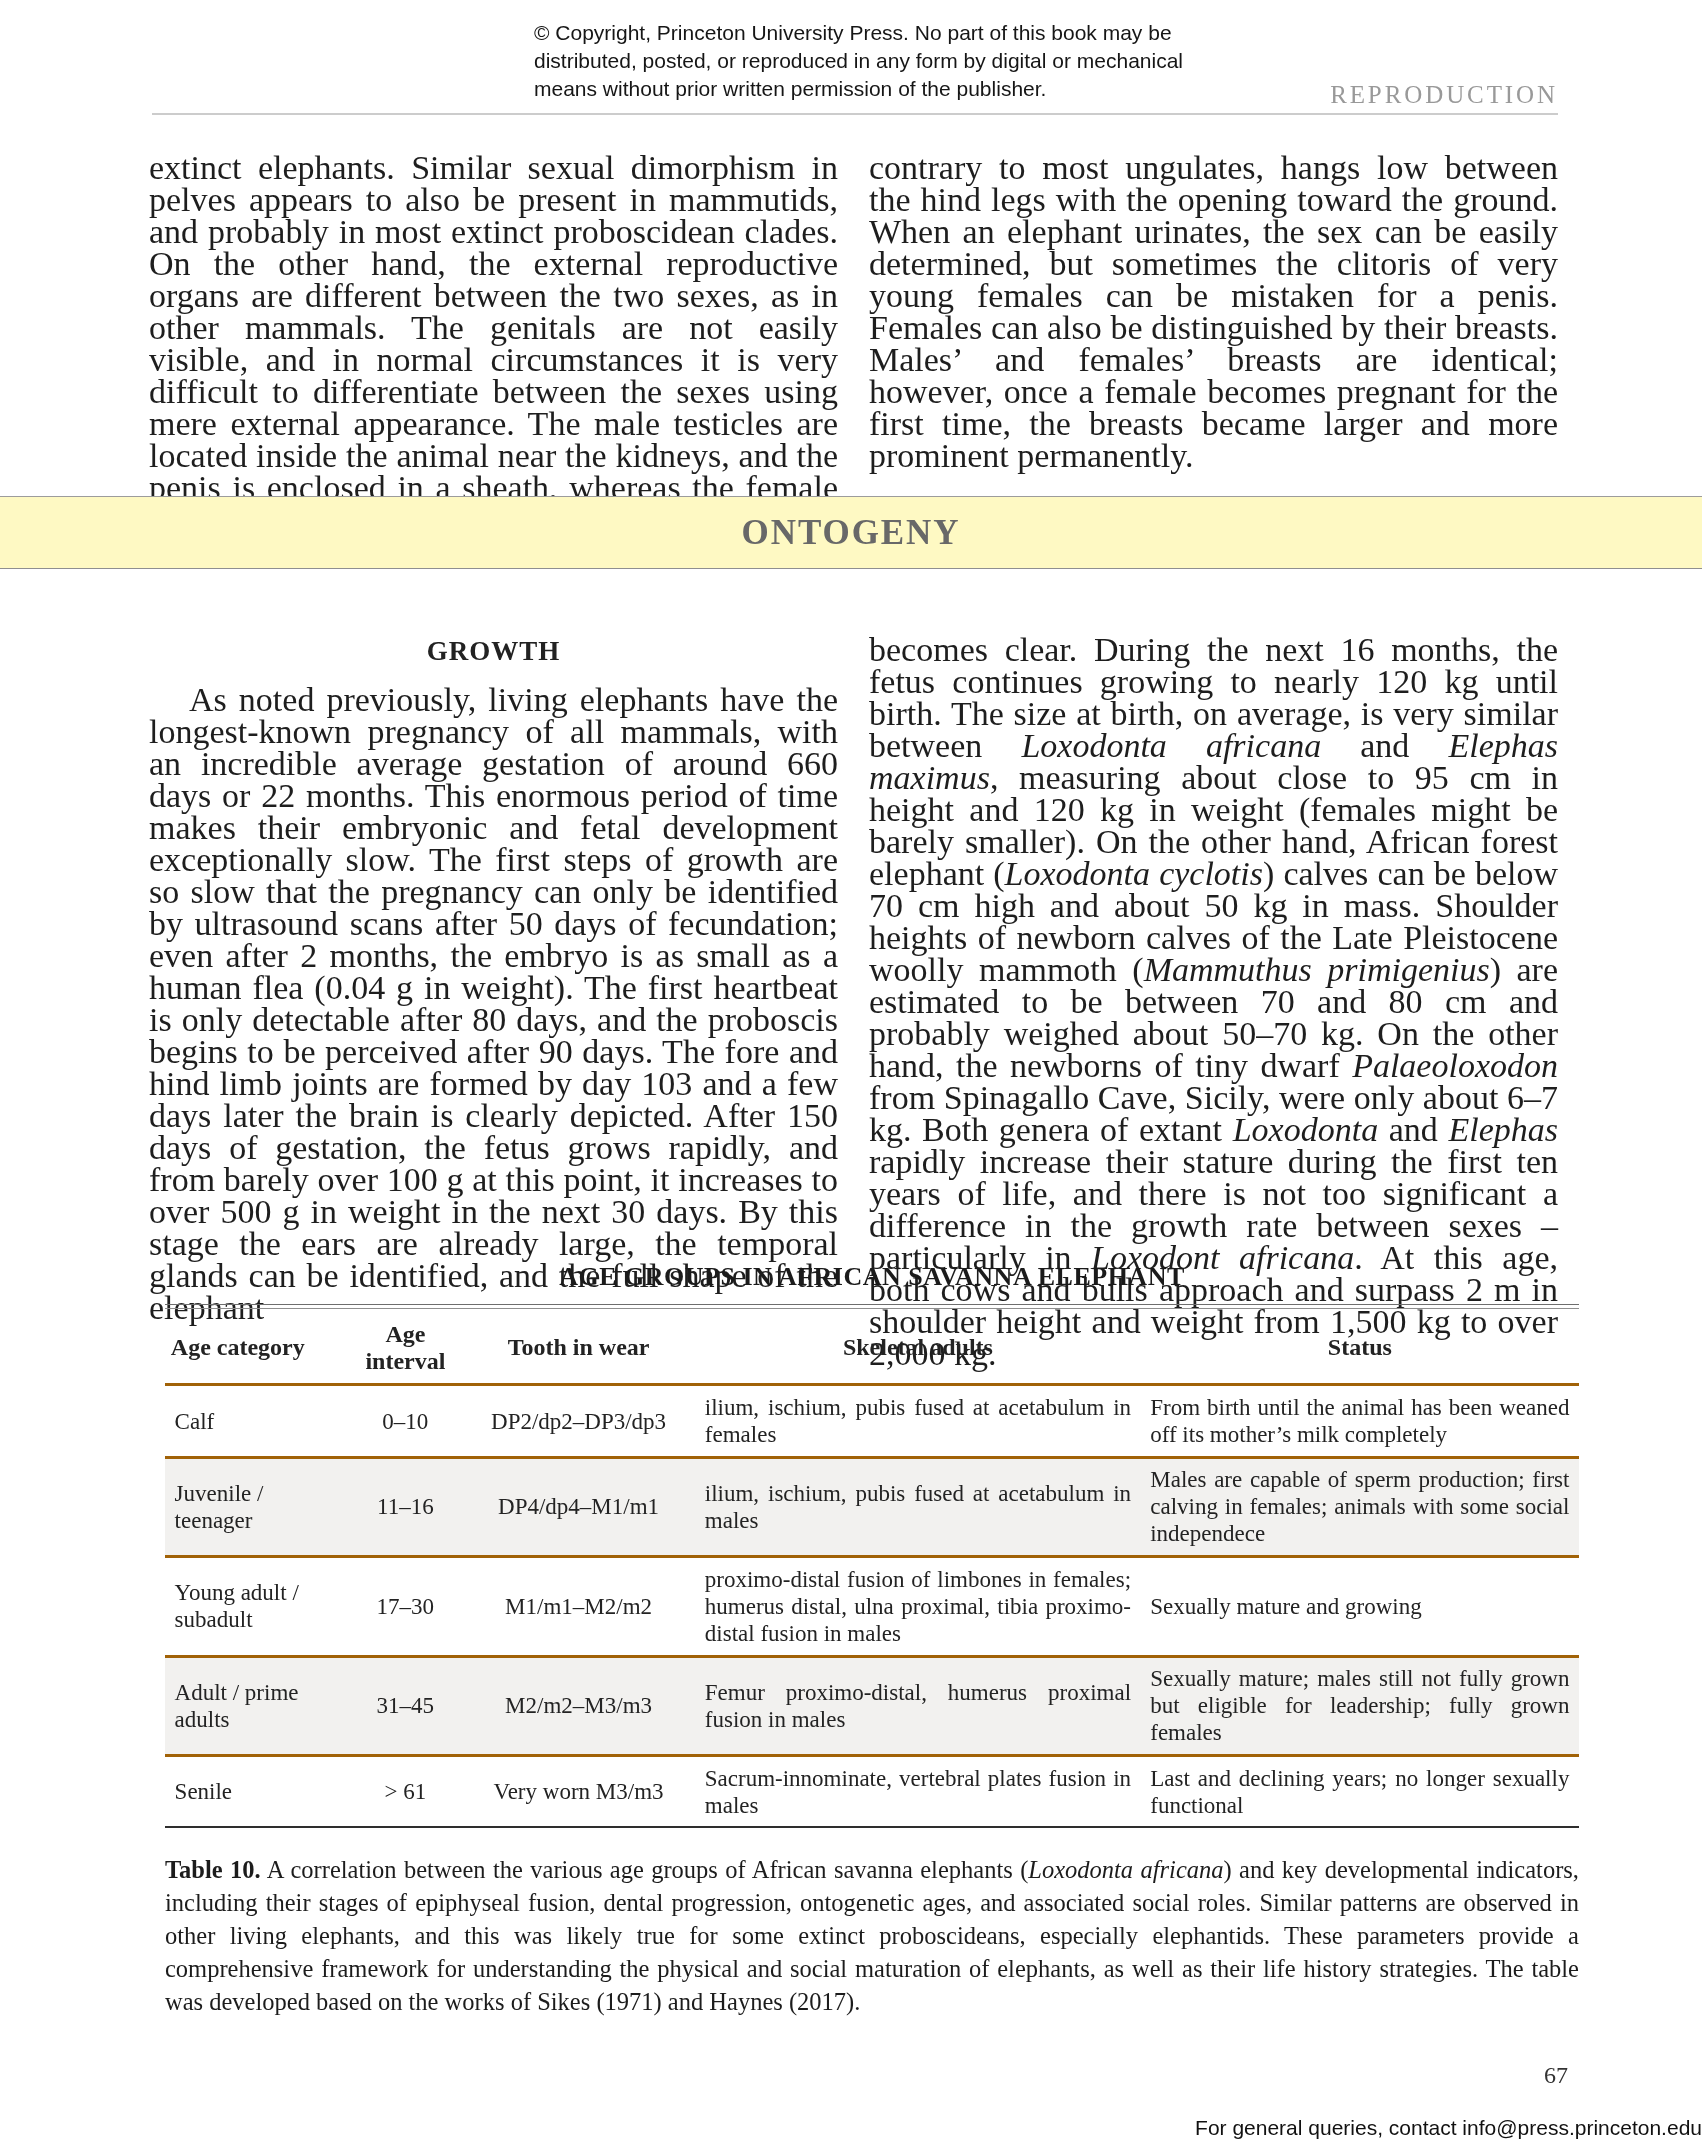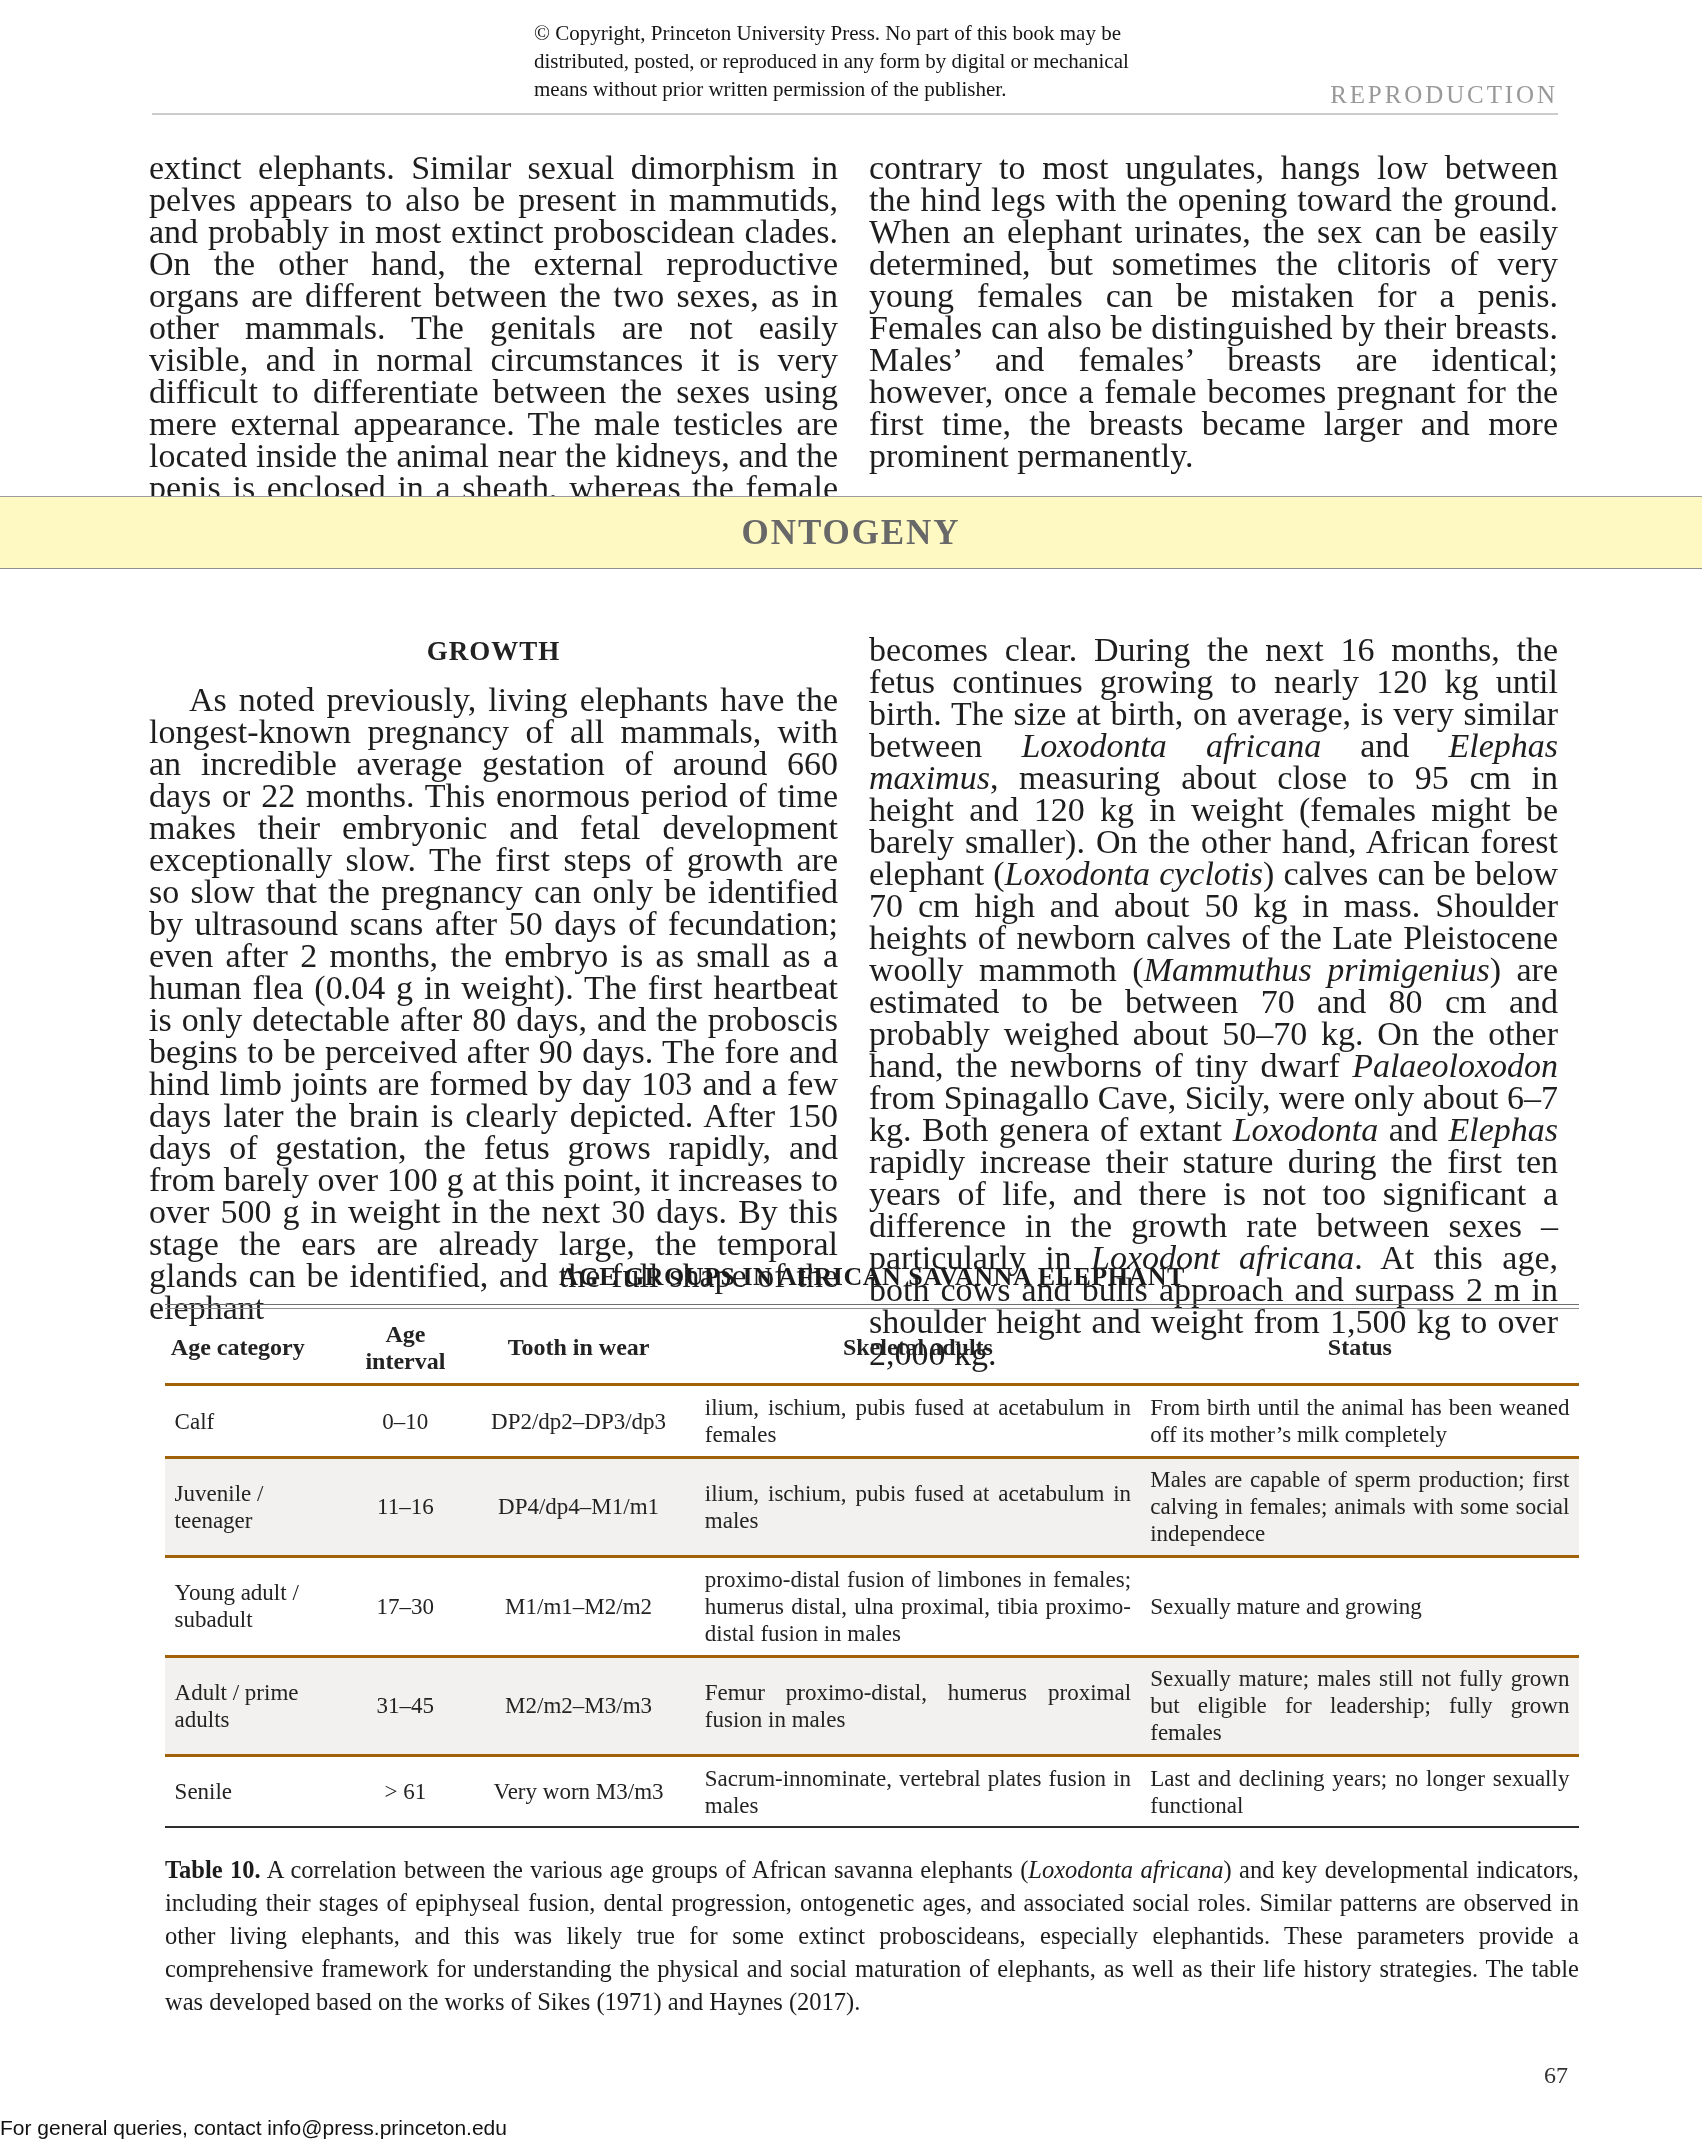--- a/index.html
+++ b/index.html
@@ -4,21 +4,21 @@
 <style>
   html,body { margin:0; padding:0; background:#ffffff; }
   .page {
     position:relative; width:1702px; height:2157px; background:#ffffff;
     font-family:"Liberation Serif", serif; color:#1e1e1e; overflow:hidden;
   }
 
   
   .copyright {
     position:absolute; left:534px; top:19px; width:701px;
-    font-family:Liberation Serif, serif; font-size:21px; line-height:28px; color:#161616;
+    font-family:Liberation Sans, sans-serif; font-size:21px; line-height:28px; color:#161616;
   }
   .running-head {
     position:absolute; right:144px; top:81px;
     font-size:25px; letter-spacing:2.9px; color:#999999;
   }
   .head-rule {
     position:absolute; left:152px; right:144px; top:113px; height:1.9px; background:#cccccc;
   }
 
   
@@ -62,21 +62,21 @@
   .age-table tbody tr:nth-child(even) { background:#f2f1ef; }
   .al { text-align:left; }
   .ac { text-align:center; }
   .jl { text-align:justify; }
 
   .caption { margin-top:25px; font-size:24.5px; line-height:33px; text-align:justify; color:#1c1c1c; }
 
   
   .page-number { position:absolute; right:134px; top:2062px; font-size:24px; color:#333; }
   .footer-contact {
-    position:absolute; left:0; right:0; top:2116px; text-align:left;
+    position:absolute; left:0; right:0; top:2116px; text-align:right;
     font-family:"Liberation Sans", sans-serif; font-size:21px; color:#111;
   }
 </style>
 </head>
 <body>
 
 <div class="page">
 
   <div class="copyright">© Copyright, Princeton University Press. No part of this book may be<br>distributed, posted, or reproduced in any form by digital or mechanical<br>means without prior written permission of the publisher.</div>
   <div class="running-head">REPRODUCTION</div>

